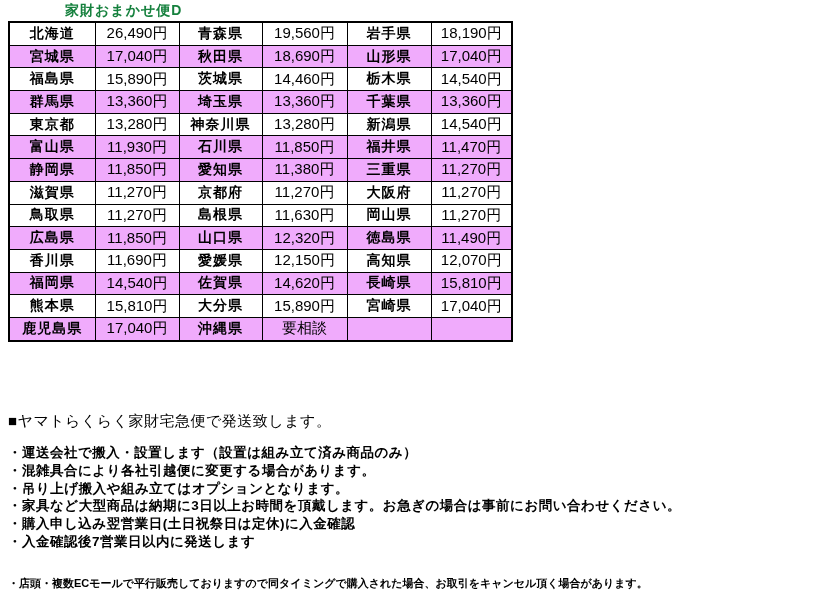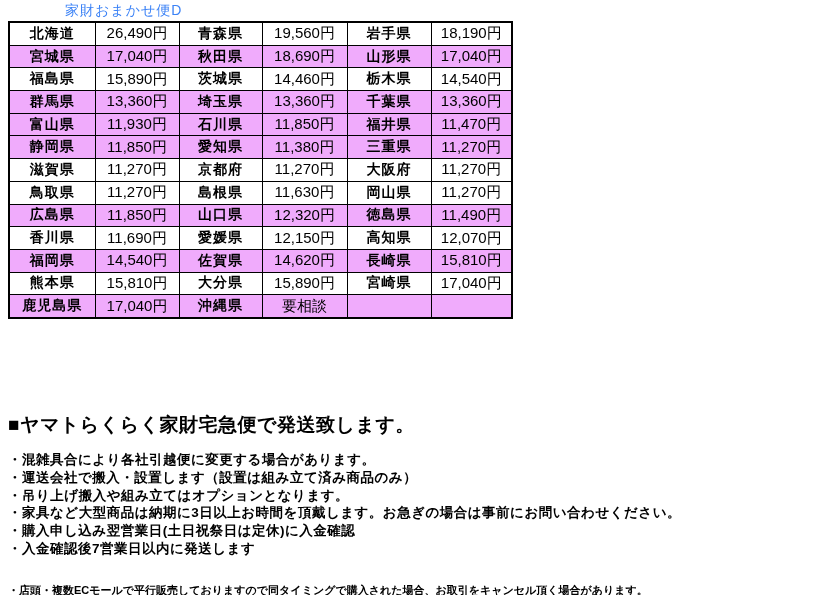--- a/index.html
+++ b/index.html
@@ -16,22 +16,22 @@
     width: 822px;
     height: 595px;
     overflow: hidden;
     background: #ffffff;
   }
   .table-title {
     position: absolute;
     left: 65px;
     top: 2px;
     font-size: 14px;
-    font-weight: normal;
-    color: #3b82f6;
+    font-weight: bold;
+    color: #15803d;
     letter-spacing: 1px;
     white-space: nowrap;
   }
   table.fee-table {
     position: absolute;
     left: 8px;
     top: 21px;
     border-collapse: collapse;
     border: 2px solid #000000;
     table-layout: fixed;
@@ -60,22 +60,22 @@
     font-weight: normal;
     font-size: 15px;
   }
   .notes {
     position: absolute;
     left: 8px;
     top: 412px;
     width: 812px;
   }
   .notes-heading {
-    font-size: 19px;
-    font-weight: bold;
+    font-size: 15px;
+    font-weight: normal;
     letter-spacing: 0.5px;
     margin: 0 0 13px 0;
     white-space: nowrap;
   }
   .bullet-line {
     font-size: 13.5px;
     font-weight: bold;
     letter-spacing: 0.5px;
     line-height: 17.8px;
     margin: 0;
@@ -130,20 +130,28 @@
           <td class="price">14,540円</td>
         </tr>
         <tr class="shaded">
           <td class="pref">群馬県</td>
           <td class="price">13,360円</td>
           <td class="pref">埼玉県</td>
           <td class="price">13,360円</td>
           <td class="pref">千葉県</td>
           <td class="price">13,360円</td>
         </tr>
+        <tr>
+          <td class="pref">東京都</td>
+          <td class="price">13,280円</td>
+          <td class="pref">神奈川県</td>
+          <td class="price">13,280円</td>
+          <td class="pref">新潟県</td>
+          <td class="price">14,540円</td>
+        </tr>
         <tr class="shaded">
           <td class="pref">富山県</td>
           <td class="price">11,930円</td>
           <td class="pref">石川県</td>
           <td class="price">11,850円</td>
           <td class="pref">福井県</td>
           <td class="price">11,470円</td>
         </tr>
         <tr class="shaded">
           <td class="pref">静岡県</td>
@@ -208,22 +216,22 @@
           <td class="price">要相談</td>
           <td class="pref"></td>
           <td class="price"></td>
         </tr>
       </tbody>
   </table>
 
   <div class="notes">
     <p class="notes-heading">■ヤマトらくらく家財宅急便で発送致します。</p>
     <div id="bullet-list">
+        <p class="bullet-line">・運送会社で搬入・設置します（設置は組み立て済み商品のみ）</p>
         <p class="bullet-line">・混雑具合により各社引越便に変更する場合があります。</p>
-        <p class="bullet-line">・運送会社で搬入・設置します（設置は組み立て済み商品のみ）</p>
         <p class="bullet-line">・吊り上げ搬入や組み立てはオプションとなります。</p>
         <p class="bullet-line">・家具など大型商品は納期に3日以上お時間を頂戴します。お急ぎの場合は事前にお問い合わせください。</p>
         <p class="bullet-line">・購入申し込み翌営業日(土日祝祭日は定休)に入金確認</p>
         <p class="bullet-line">・入金確認後7営業日以内に発送します</p>
       </div>
     <p class="footnote">・店頭・複数ECモールで平行販売しておりますので同タイミングで購入された場合、お取引をキャンセル頂く場合があります。</p>
   </div>
 
 </div>
 

